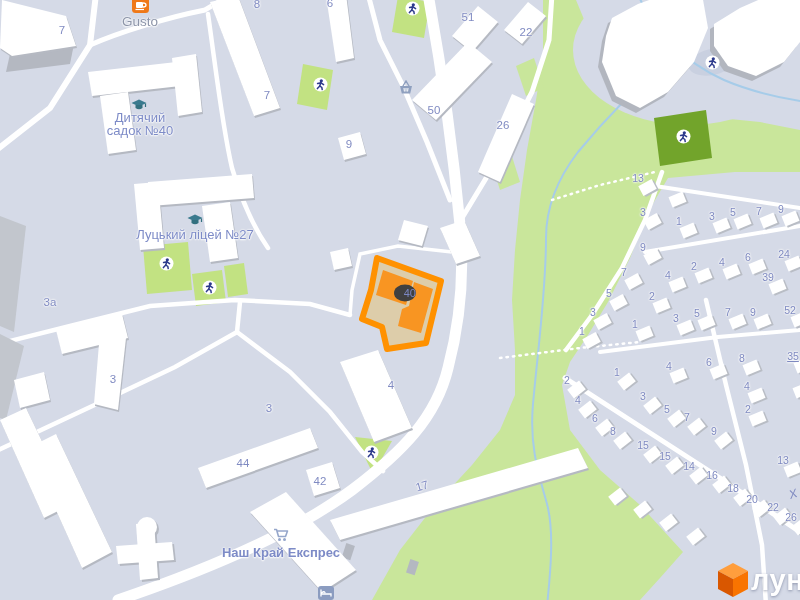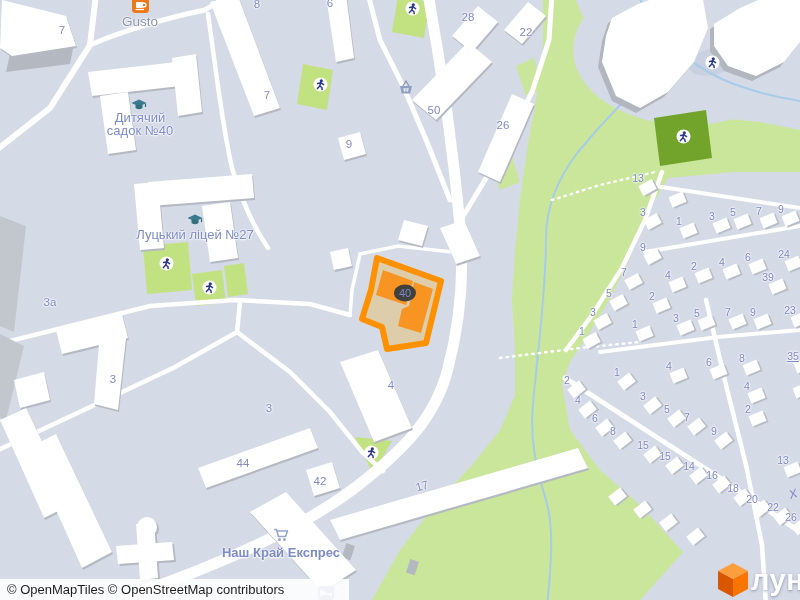--- a/index.html
+++ b/index.html
@@ -10,21 +10,21 @@
   .hnum{position:absolute;transform:translate(-50%,-50%);font-size:10.5px;color:#7e89c0;white-space:nowrap;
         text-shadow:0 0 2px #fff,0 0 2px #fff,0 0 3px #fff;z-index:5}
   .bnum{position:absolute;transform:translate(-50%,-50%);font-size:11.5px;color:#808bc2;white-space:nowrap;
         text-shadow:0 0 2px #fff,0 0 2px #fff,0 0 3px #fff;z-index:5}
   .poi-label{position:absolute;transform:translate(-50%,-50%);text-align:center;font-size:13px;line-height:13px;
         white-space:nowrap;text-shadow:0 0 2px #fff,0 0 2px #fff,0 1px 2px #fff;z-index:6}
   .poi-blue{color:#7d8bc7}
   .poi-gray{color:#8d95a9;font-size:13.5px}
   .icon{position:absolute;z-index:6}
   .subject-num{position:absolute;left:405px;top:293px;transform:translate(-50%,-50%);background:#404040;
-        border-radius:50%;width:22px;height:17px;line-height:17px;text-align:center;font-size:11px;
+        border-radius:50%;width:22px;height:17px;line-height:17px;text-align:right;font-size:11px;
         color:#7b87c2;z-index:7}
   .street-partial{position:absolute;left:789px;top:487px;font-style:italic;font-size:12px;color:#7e89c0;
         transform:rotate(-18deg);z-index:5}
   .attr-bar{position:absolute;left:0;bottom:0;width:349px;height:21px;background:rgba(255,255,255,.88);z-index:10}
   .attr-text{font-size:13px;color:#1e1e1e;line-height:21px;padding-left:7px;white-space:nowrap}
   .logo{position:absolute;z-index:10}
   .logo-text{position:absolute;left:751px;top:564px;font-size:29px;font-weight:700;color:#fff;z-index:10;
         letter-spacing:.5px;text-shadow:0 1px 3px rgba(80,90,120,.55)}
 </style>
 </head>
@@ -178,21 +178,21 @@
       <span class="hnum" style="left: 635px; top: 324px;">1</span>
       <div class="house" style="left: 678px; top: 322px; transform: rotate(-22deg);"></div>
       <span class="hnum" style="left: 676px; top: 318px;">3</span>
       <div class="house" style="left: 699px; top: 317px; transform: rotate(-22deg);"></div>
       <span class="hnum" style="left: 697px; top: 313px;">5</span>
       <div class="house" style="left: 730px; top: 316px; transform: rotate(-22deg);"></div>
       <span class="hnum" style="left: 728px; top: 312px;">7</span>
       <div class="house" style="left: 755px; top: 316px; transform: rotate(-22deg);"></div>
       <span class="hnum" style="left: 753px; top: 312px;">9</span>
       <div class="house" style="left: 792px; top: 314px; transform: rotate(-22deg);"></div>
-      <span class="hnum" style="left: 790px; top: 310px;">23</span>
+      <span class="hnum" style="left: 790px; top: 310px;">52</span>
       <div class="house" style="left: 671px; top: 370px; transform: rotate(-22deg);"></div>
       <span class="hnum" style="left: 669px; top: 366px;">4</span>
       <div class="house" style="left: 711px; top: 366px; transform: rotate(-22deg);"></div>
       <span class="hnum" style="left: 709px; top: 362px;">6</span>
       <div class="house" style="left: 744px; top: 362px; transform: rotate(-22deg);"></div>
       <span class="hnum" style="left: 742px; top: 358px;">8</span>
       <div class="house" style="left: 749px; top: 390px; transform: rotate(-22deg);"></div>
       <span class="hnum" style="left: 747px; top: 386px;">4</span>
       <div class="house" style="left: 750px; top: 413px; transform: rotate(-22deg);"></div>
       <span class="hnum" style="left: 748px; top: 409px;">2</span>
@@ -239,21 +239,21 @@
       <div class="house" style="left: 670px; top: 194px; transform: rotate(-22deg);"></div>
       <div class="house" style="left: 610px; top: 491px; transform: rotate(-38deg);"></div>
       <div class="house" style="left: 635px; top: 504px; transform: rotate(-38deg);"></div>
       <div class="house" style="left: 661px; top: 517px; transform: rotate(-38deg);"></div>
       <div class="house" style="left: 688px; top: 531px; transform: rotate(-38deg);"></div>
       <span class="bnum" style="left: 62px; top: 30px;">7</span>
       <span class="bnum" style="left: 257px; top: 4px;">8</span>
       <span class="bnum" style="left: 330px; top: 3px;">6</span>
       <span class="bnum" style="left: 267px; top: 95px;">7</span>
       <span class="bnum" style="left: 349px; top: 144px;">9</span>
-      <span class="bnum" style="left: 468px; top: 17px;">28</span>
+      <span class="bnum" style="left: 468px; top: 17px;">51</span>
       <span class="bnum" style="left: 526px; top: 32px;">22</span>
       <span class="bnum" style="left: 434px; top: 110px;">50</span>
       <span class="bnum" style="left: 503px; top: 125px;">26</span>
       <span class="bnum" style="left: 50px; top: 302px;">3а</span>
       <span class="bnum" style="left: 113px; top: 379px;">3</span>
       <span class="bnum" style="left: 269px; top: 408px;">3</span>
       <span class="bnum" style="left: 391px; top: 385px;">4</span>
       <span class="bnum" style="left: 320px; top: 481px;">42</span>
       <span class="bnum" style="left: 243px; top: 463px;">44</span>
       <span class="bnum" style="left: 422px; top: 486px; transform: translate(-50%, -50%) rotate(-16deg);">17</span>
@@ -368,17 +368,14 @@
   <div class="subject-num">40</div>
   <div class="street-partial">Х</div>
 
   <svg class="logo" width="36" height="38" style="left:712px;top:560px">
     <polygon points="21,3 36,11 21,19 6,11" fill="#ff9e3d"></polygon>
     <polygon points="21,19 36,11 36,29 21,37" fill="#f97400"></polygon>
     <polygon points="6,11 21,19 21,37 6,29" fill="#d95700"></polygon>
   </svg>
   <div class="logo-text">лун</div>
 
-  <div class="attr-bar">
-    <div class="attr-text">© OpenMapTiles © OpenStreetMap contributors</div>
-  </div>
 
 </div>
 
 </body></html>

